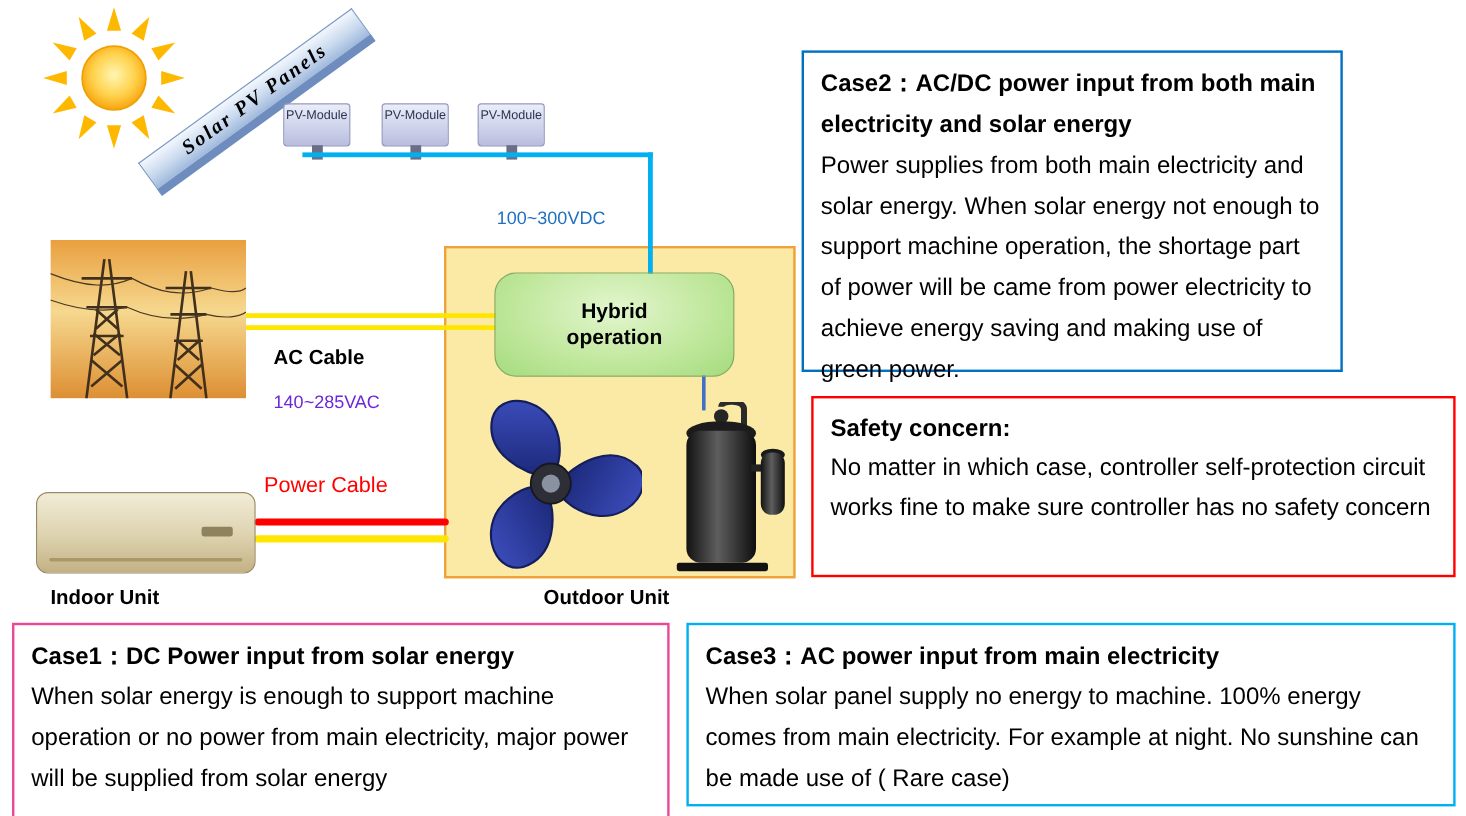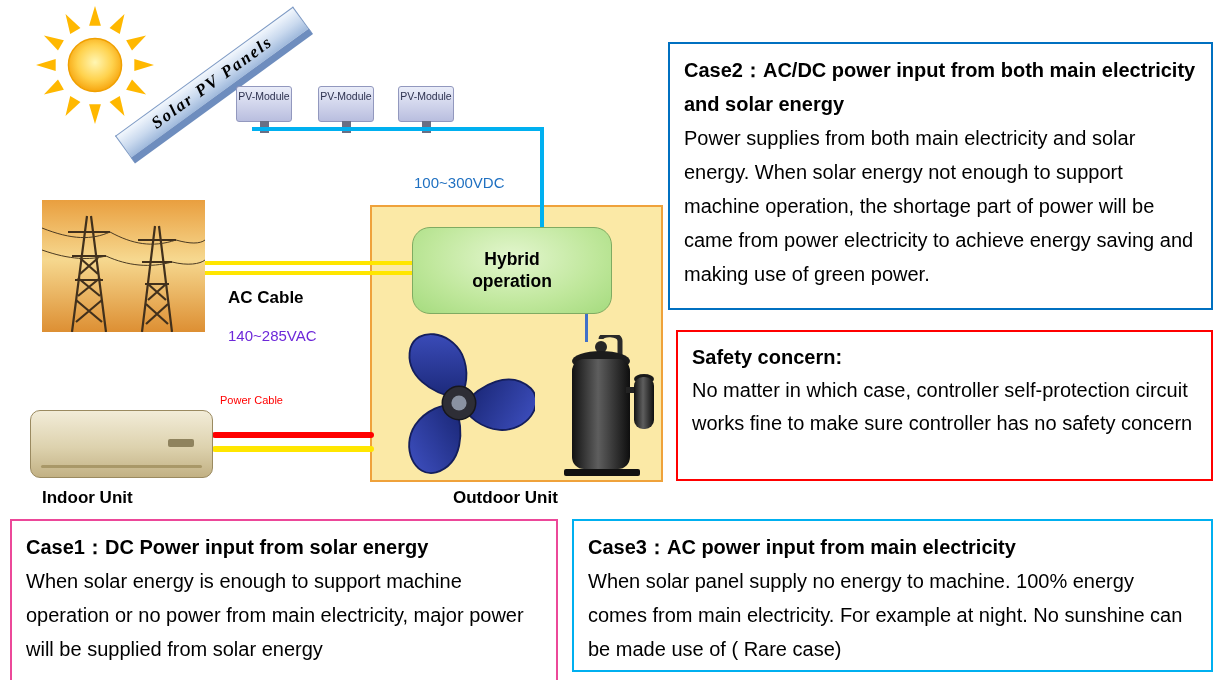--- a/index.html
+++ b/index.html
@@ -47,29 +47,29 @@
   .indoor{position:absolute;left:30px;top:410px;width:183px;height:68px;border-radius:10px;
     background:linear-gradient(180deg,#F2ECD8 0%,#DDD2AE 55%,#C2B184 100%);
     border:1px solid #9A8A60;box-sizing:border-box;}
   .indoor .vent{position:absolute;left:10px;right:10px;bottom:9px;height:3px;background:#A99868;border-radius:2px;}
   .indoor .disp{position:absolute;right:18px;top:28px;width:26px;height:8px;background:#8F835E;border-radius:2px;}
 
   .lbl{position:absolute;white-space:nowrap;}
   .lbl-dcv{left:414px;top:174px;font-size:15px;color:#1F70C1;}
   .lbl-acp{left:228px;top:288px;font-size:17px;font-weight:bold;color:#000;}
   .lbl-acv{left:228px;top:327px;font-size:15px;color:#6d28d9;}
-  .lbl-pc{left:220px;top:394px;font-size:11px;color:#FF0000;}
+  .lbl-pc{left:220px;top:394px;font-size:18px;color:#FF0000;}
   .lbl-iu{left:42px;top:488px;font-size:17px;font-weight:bold;}
   .lbl-ou{left:453px;top:488px;font-size:17px;font-weight:bold;}
 
   
   .txtbox{position:absolute;box-sizing:border-box;background:#fff;padding:9px 14px;}
   .txtbox .title{font-weight:bold;font-size:20px;line-height:34px;}
   .txtbox .body{font-size:20px;line-height:34px;}
-  .case2{left:668px;top:42px;width:545px;height:268px;border:2px solid #0070C0;}
+  .case2{left:668px;top:42px;width:451px;height:268px;border:2px solid #0070C0;}
   .safety{left:676px;top:330px;width:537px;height:151px;border:2px solid #FF0000;}
   .safety .title,.safety .body{line-height:33px;}
   .case1{left:10px;top:519px;width:548px;height:168px;border:2px solid #ec4899;}
   .case3{left:572px;top:519px;width:641px;height:153px;border:2px solid #00B0F0;}
 </style>
 </head>
 <body>
 
 <div class="stage">
 

